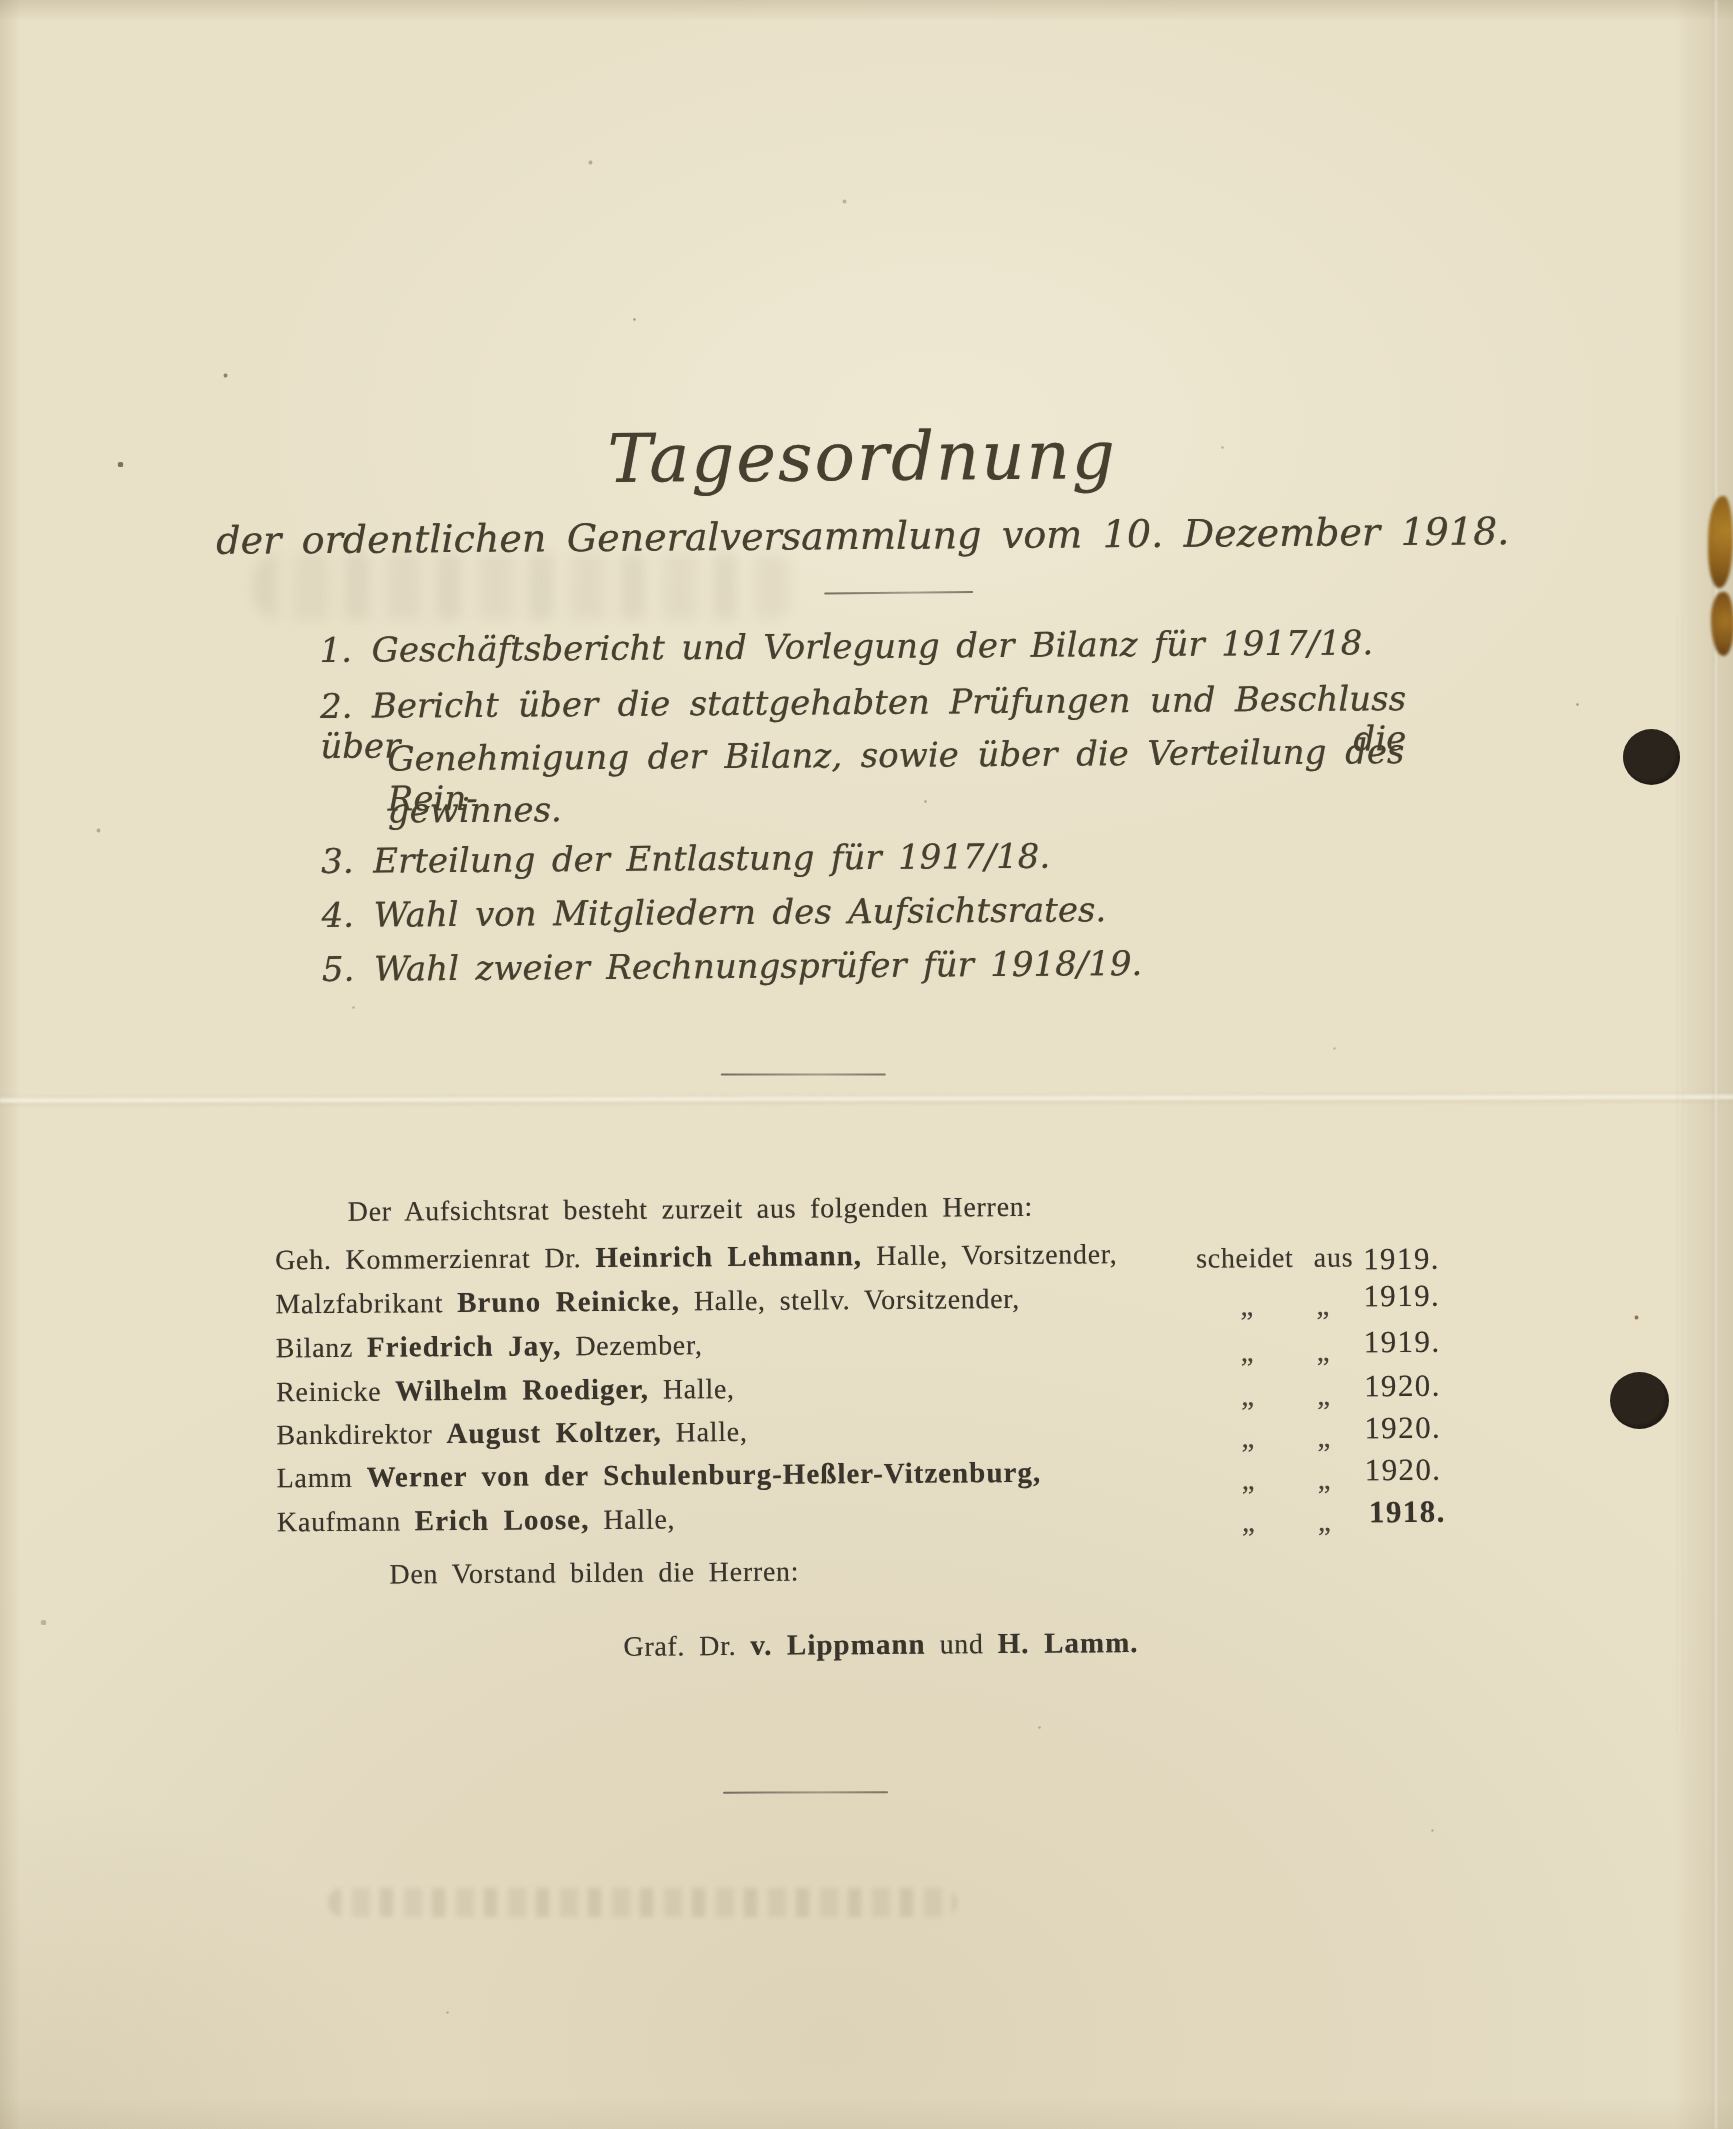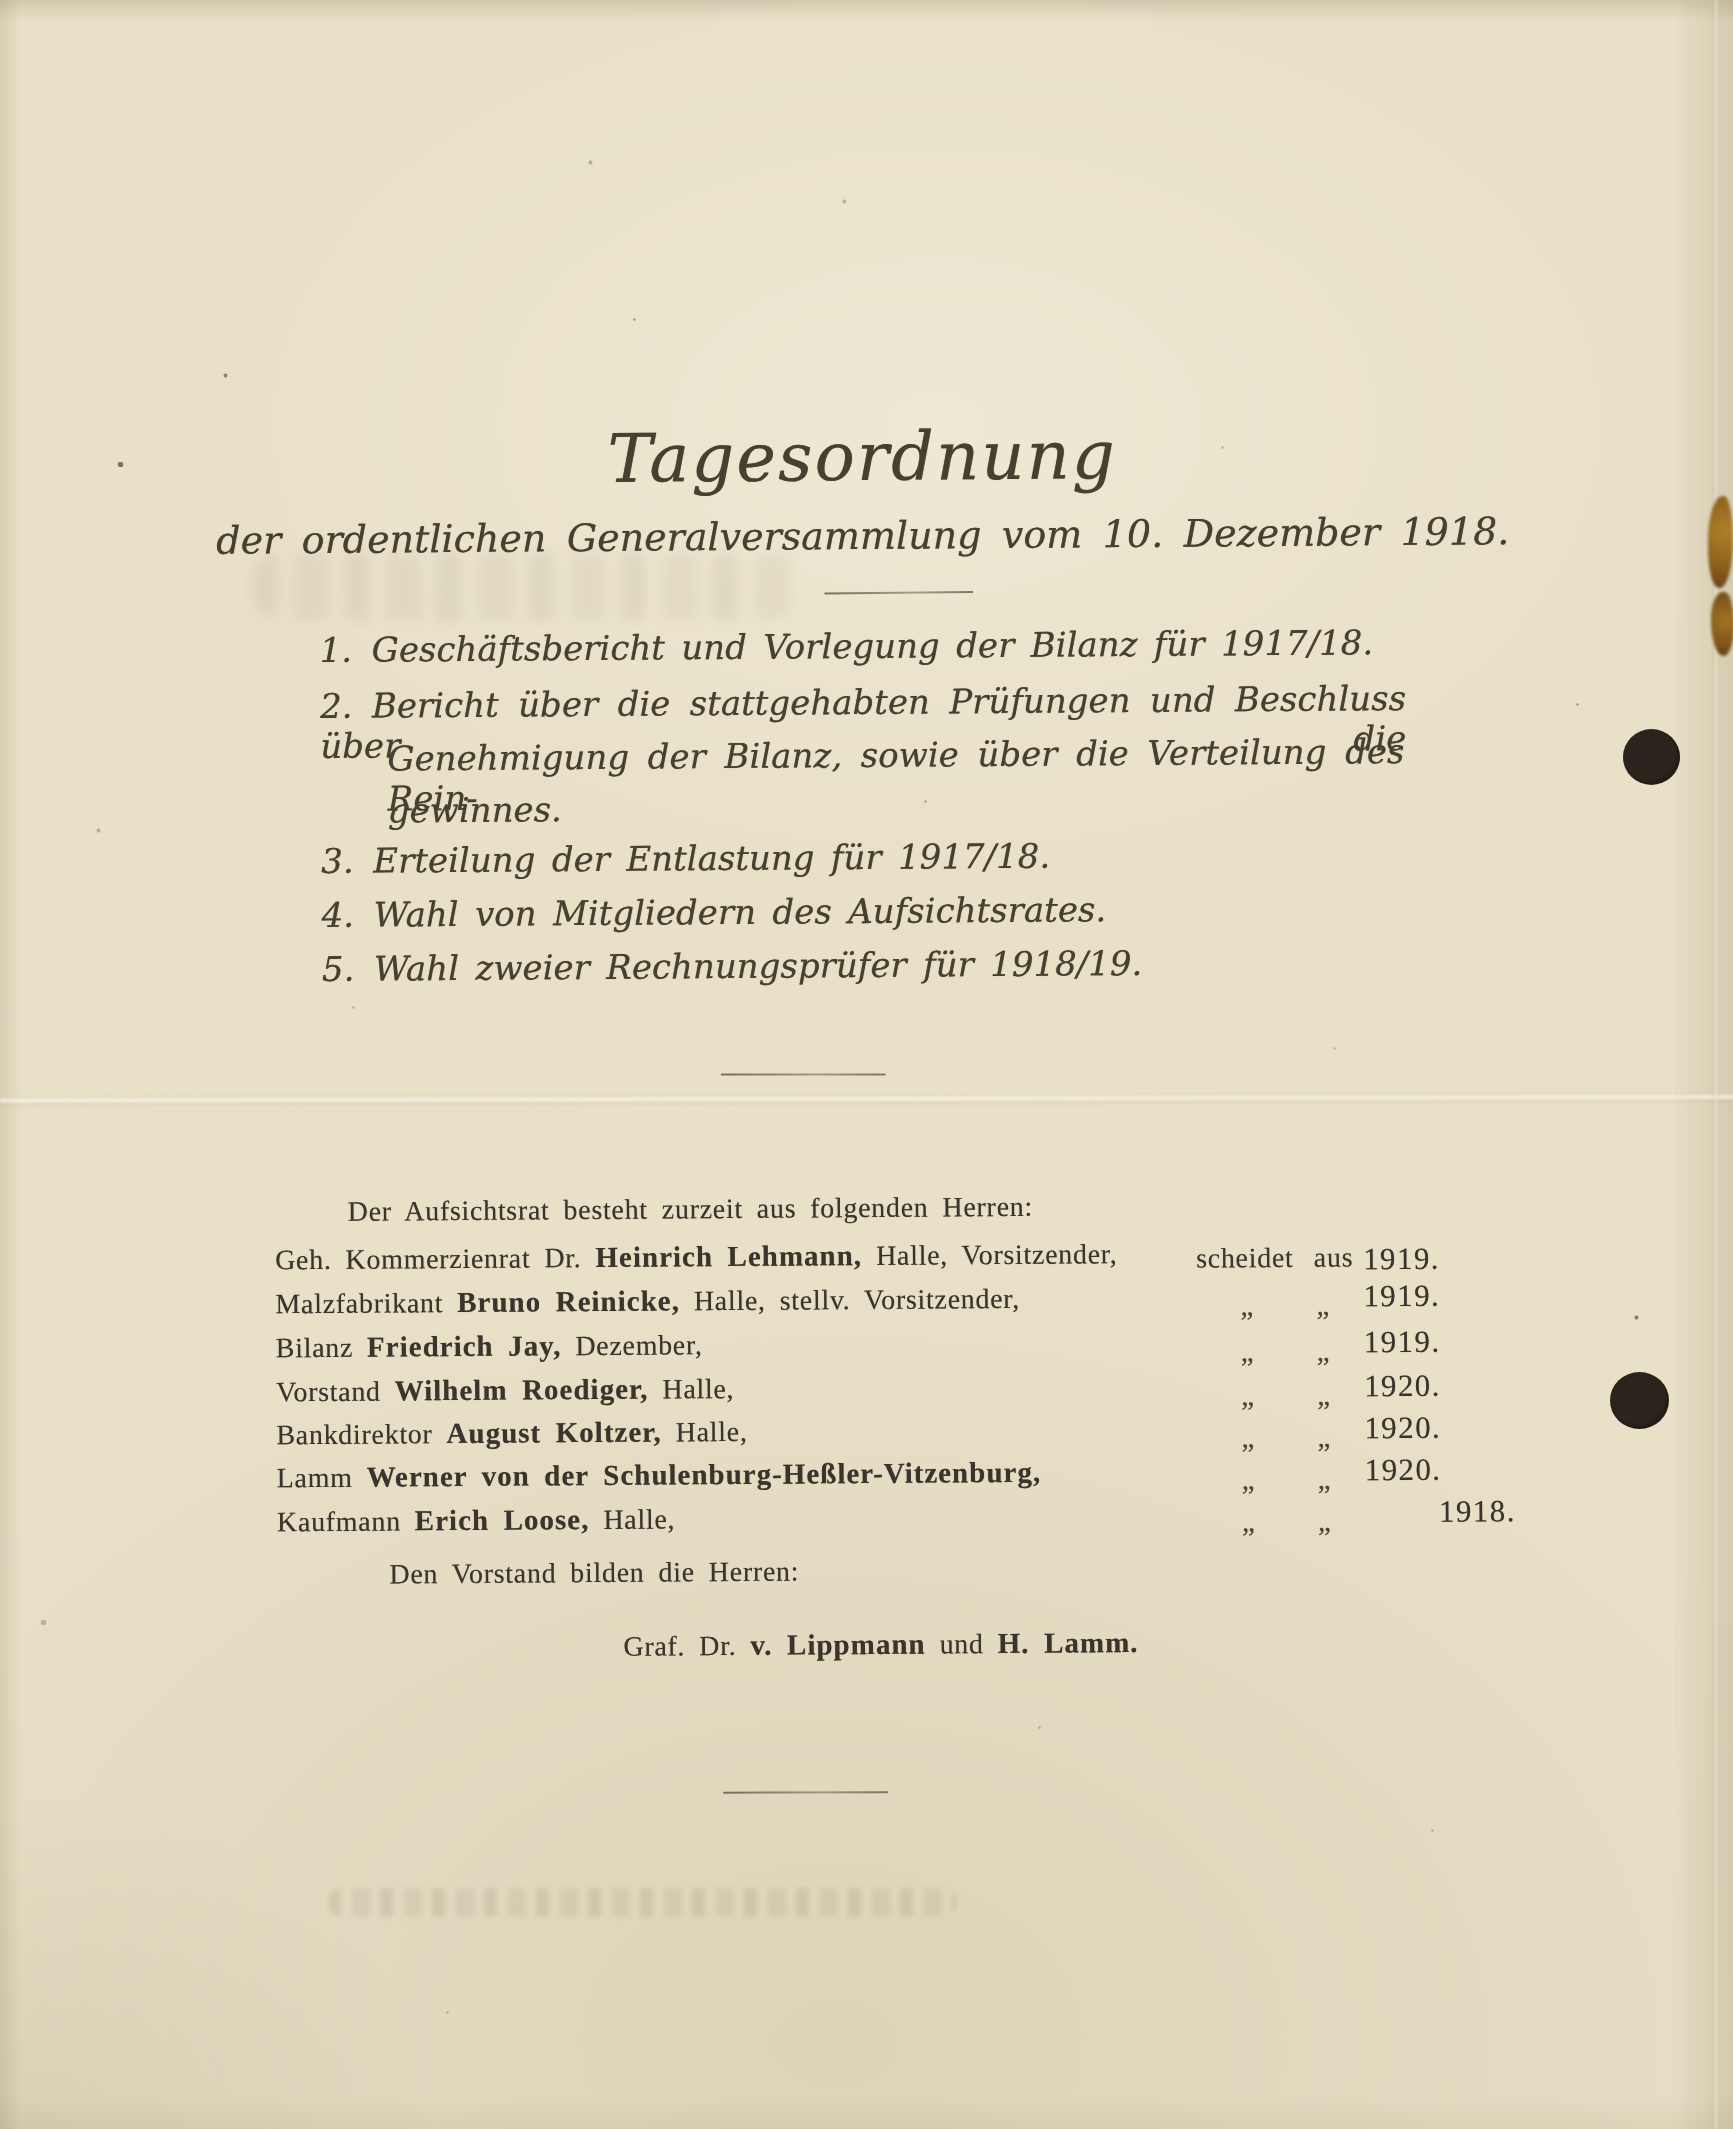--- a/index.html
+++ b/index.html
@@ -164,21 +164,21 @@
     <div class="abs antiqua" style="left:274px;top:1239px;">
       <span>Geh. Kommerzienrat Dr. </span><span class="bold-name">Heinrich Lehmann,</span><span> Halle, Vorsitzender,</span>
     </div>
     <div class="abs antiqua" style="left:274px;top:1283px;">
       <span>Malzfabrikant </span><span class="bold-name">Bruno Reinicke,</span><span> Halle, stellv. Vorsitzender,</span>
     </div>
     <div class="abs antiqua" style="left:274px;top:1327px;">
       <span>Bilanz </span><span class="bold-name">Friedrich Jay,</span><span> Dezember,</span>
     </div>
     <div class="abs antiqua" style="left:274px;top:1371px;">
-      <span>Vorstand </span><span class="bold-name">Wilhelm Roediger,</span><span> Halle,</span>
+      <span>Reinicke </span><span class="bold-name">Wilhelm Roediger,</span><span> Halle,</span>
     </div>
     <div class="abs antiqua" style="left:274px;top:1414px;">
       <span>Bankdirektor </span><span class="bold-name">August Koltzer,</span><span> Halle,</span>
     </div>
     <div class="abs antiqua" style="left:274px;top:1457px;">
       <span>Lamm </span><span class="bold-name">Werner von der Schulenburg-Heßler-Vitzenburg,</span><span></span>
     </div>
     <div class="abs antiqua" style="left:274px;top:1501px;">
       <span>Kaufmann </span><span class="bold-name">Erich Loose,</span><span> Halle,</span>
     </div>
@@ -208,21 +208,21 @@
       <span class="year" style="left:1362px;top:-9.8px;">1920.</span>
     </div>
     <div class="r-right" style="top:1466px;">
       <span class="ditto" style="left:1239px;">„</span>
       <span class="ditto" style="left:1315px;">„</span>
       <span class="year" style="left:1362px;top:-9.8px;">1920.</span>
     </div>
     <div class="r-right" style="top:1508px;">
       <span class="ditto" style="left:1239px;">„</span>
       <span class="ditto" style="left:1315px;">„</span>
-      <span class="year" style="left:1436px;top:-9.8px;">1918.</span>
+      <span class="year" style="left:1366px;top:-9.8px;font-weight:bold;">1918.</span>
     </div>
 
     <div class="abs antiqua" style="left:386px;top:1555px;">Den Vorstand bilden die Herren:</div>
     <div class="abs antiqua" style="left:531px;top:1628px;width:692px;text-align:center;white-space:nowrap;">
       <span>Graf. Dr. </span><span class="bold-name">v. Lippmann</span><span> und </span><span class="bold-name">H. Lamm.</span>
     </div>
 
     <div class="rule" style="left:718px;top:1791px;width:165px;transform:rotate(0.25deg);"></div>
 
   </div>

